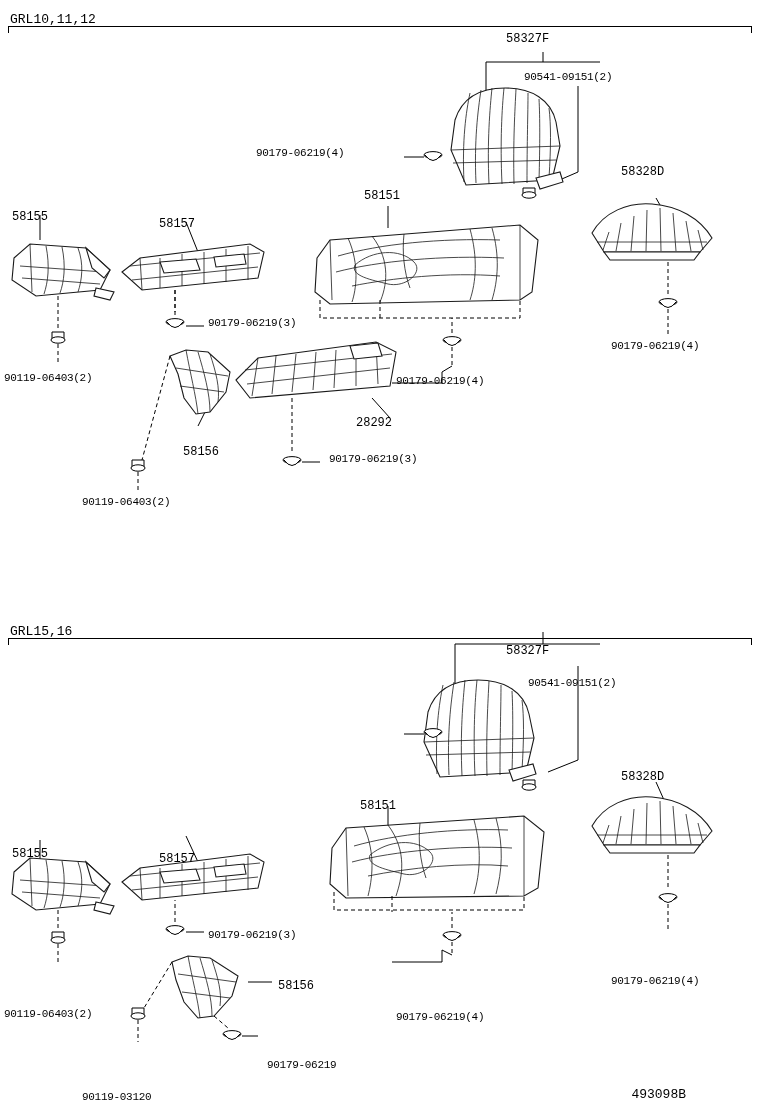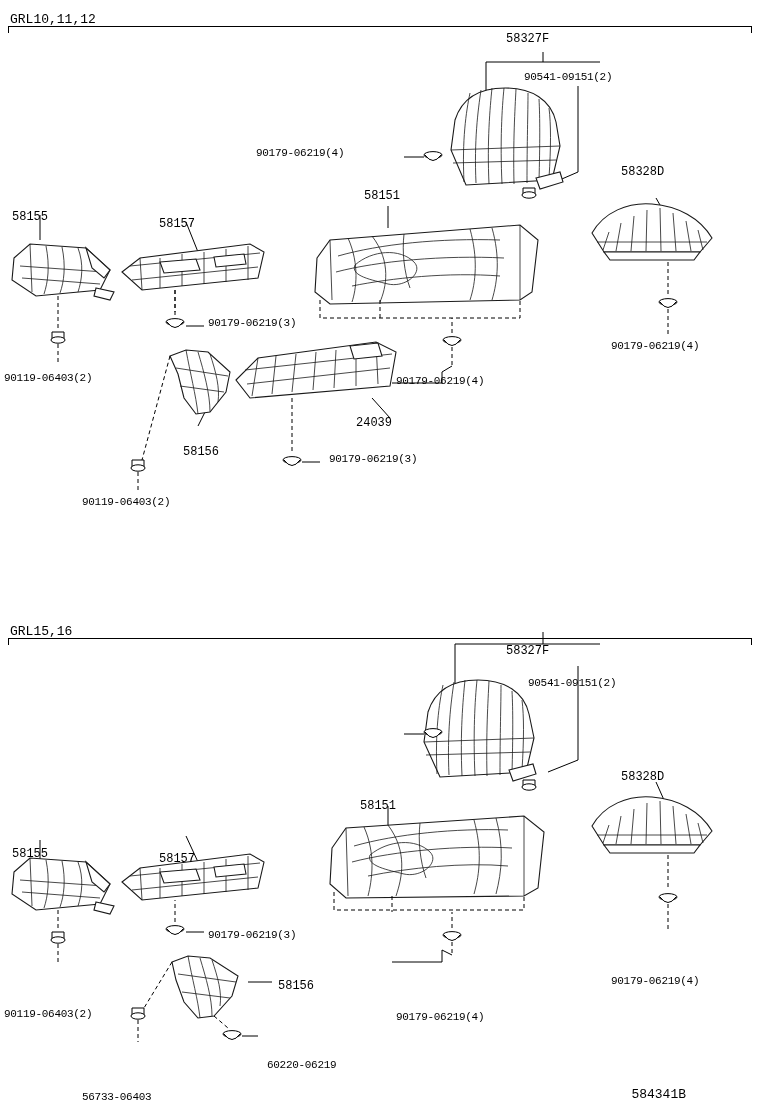--- a/index.html
+++ b/index.html
@@ -401,21 +401,21 @@
     <div class="lbl" style="left:524px;top:72px;">90541-09151(2)</div>
     <div class="lbl" style="left:256px;top:148px;">90179-06219(4)</div>
     <div class="lbl big" style="left:621px;top:166px;">58328D</div>
     <div class="lbl big" style="left:364px;top:190px;">58151</div>
     <div class="lbl big" style="left:12px;top:211px;">58155</div>
     <div class="lbl big" style="left:159px;top:218px;">58157</div>
     <div class="lbl" style="left:208px;top:318px;">90179-06219(3)</div>
     <div class="lbl" style="left:611px;top:341px;">90179-06219(4)</div>
     <div class="lbl" style="left:4px;top:373px;">90119-06403(2)</div>
     <div class="lbl" style="left:396px;top:376px;">90179-06219(4)</div>
-    <div class="lbl big" style="left:356px;top:417px;">24039</div>
+    <div class="lbl big" style="left:356px;top:417px;">28292</div>
     <div class="lbl big" style="left:183px;top:446px;">58156</div>
     <div class="lbl" style="left:329px;top:454px;">90179-06219(3)</div>
     <div class="lbl" style="left:82px;top:497px;">90119-06403(2)</div>
   </div>
 
   <div class="panel" style="top:612px;height:532px;">
     <div class="panel-rule" style="top:26px;"></div>
     <div class="panel-label" style="top:12px;">GRL15,16</div>
 
     <div class="lbl big" style="left:506px;top:33px;">58327F</div>
@@ -423,18 +423,18 @@
 
     <div class="lbl big" style="left:621px;top:159px;">58328D</div>
     <div class="lbl big" style="left:360px;top:188px;">58151</div>
     <div class="lbl big" style="left:12px;top:236px;">58155</div>
     <div class="lbl big" style="left:159px;top:241px;">58157</div>
     <div class="lbl" style="left:208px;top:318px;">90179-06219(3)</div>
     <div class="lbl" style="left:611px;top:364px;">90179-06219(4)</div>
     <div class="lbl" style="left:4px;top:397px;">90119-06403(2)</div>
     <div class="lbl big" style="left:278px;top:368px;">58156</div>
     <div class="lbl" style="left:396px;top:400px;">90179-06219(4)</div>
-    <div class="lbl" style="left:267px;top:448px;">60220-06219</div>
-    <div class="lbl" style="left:82px;top:480px;">56733-06403</div>
+    <div class="lbl" style="left:267px;top:448px;">90179-06219</div>
+    <div class="lbl" style="left:82px;top:480px;">90119-03120</div>
   </div>
 
-  <div class="footer-code">584341B</div>
+  <div class="footer-code">493098B</div>
 </div>
 
 </body></html>

